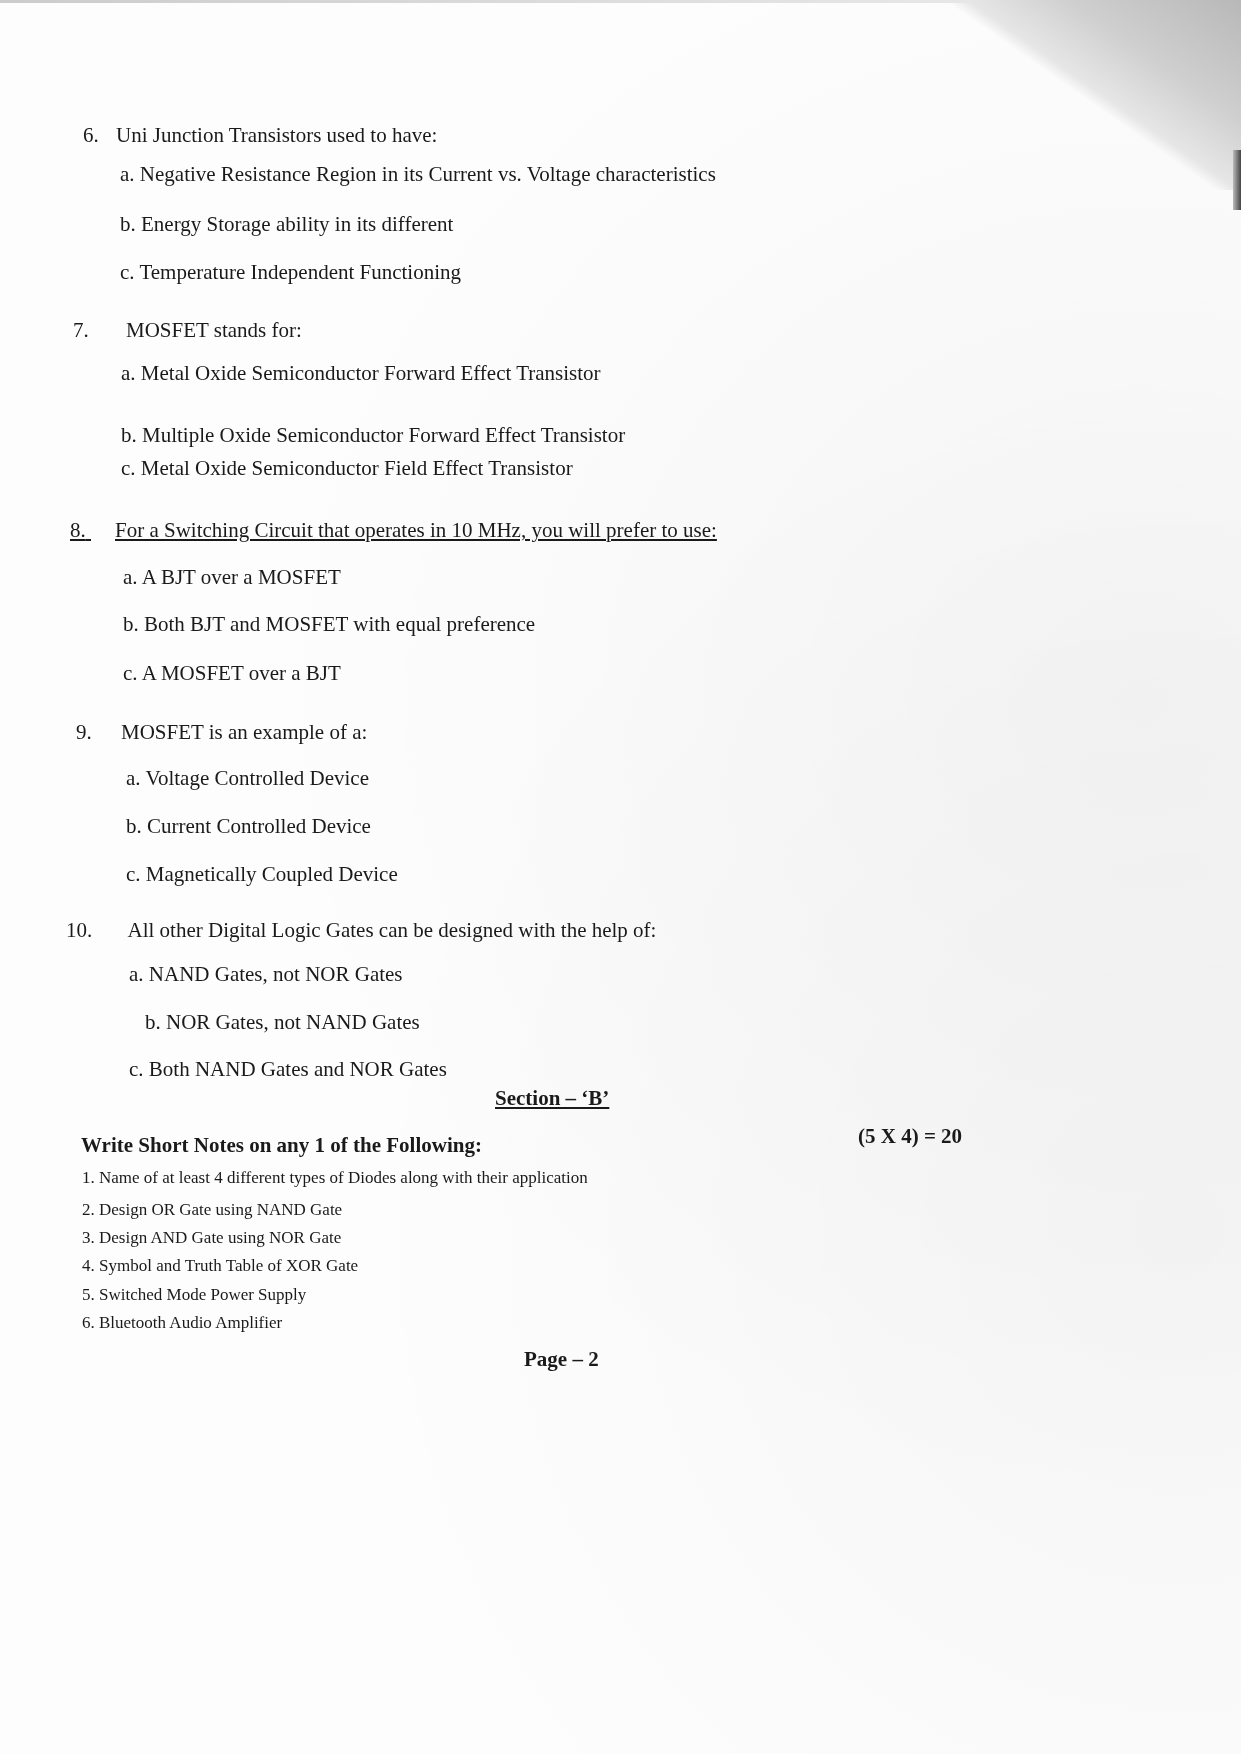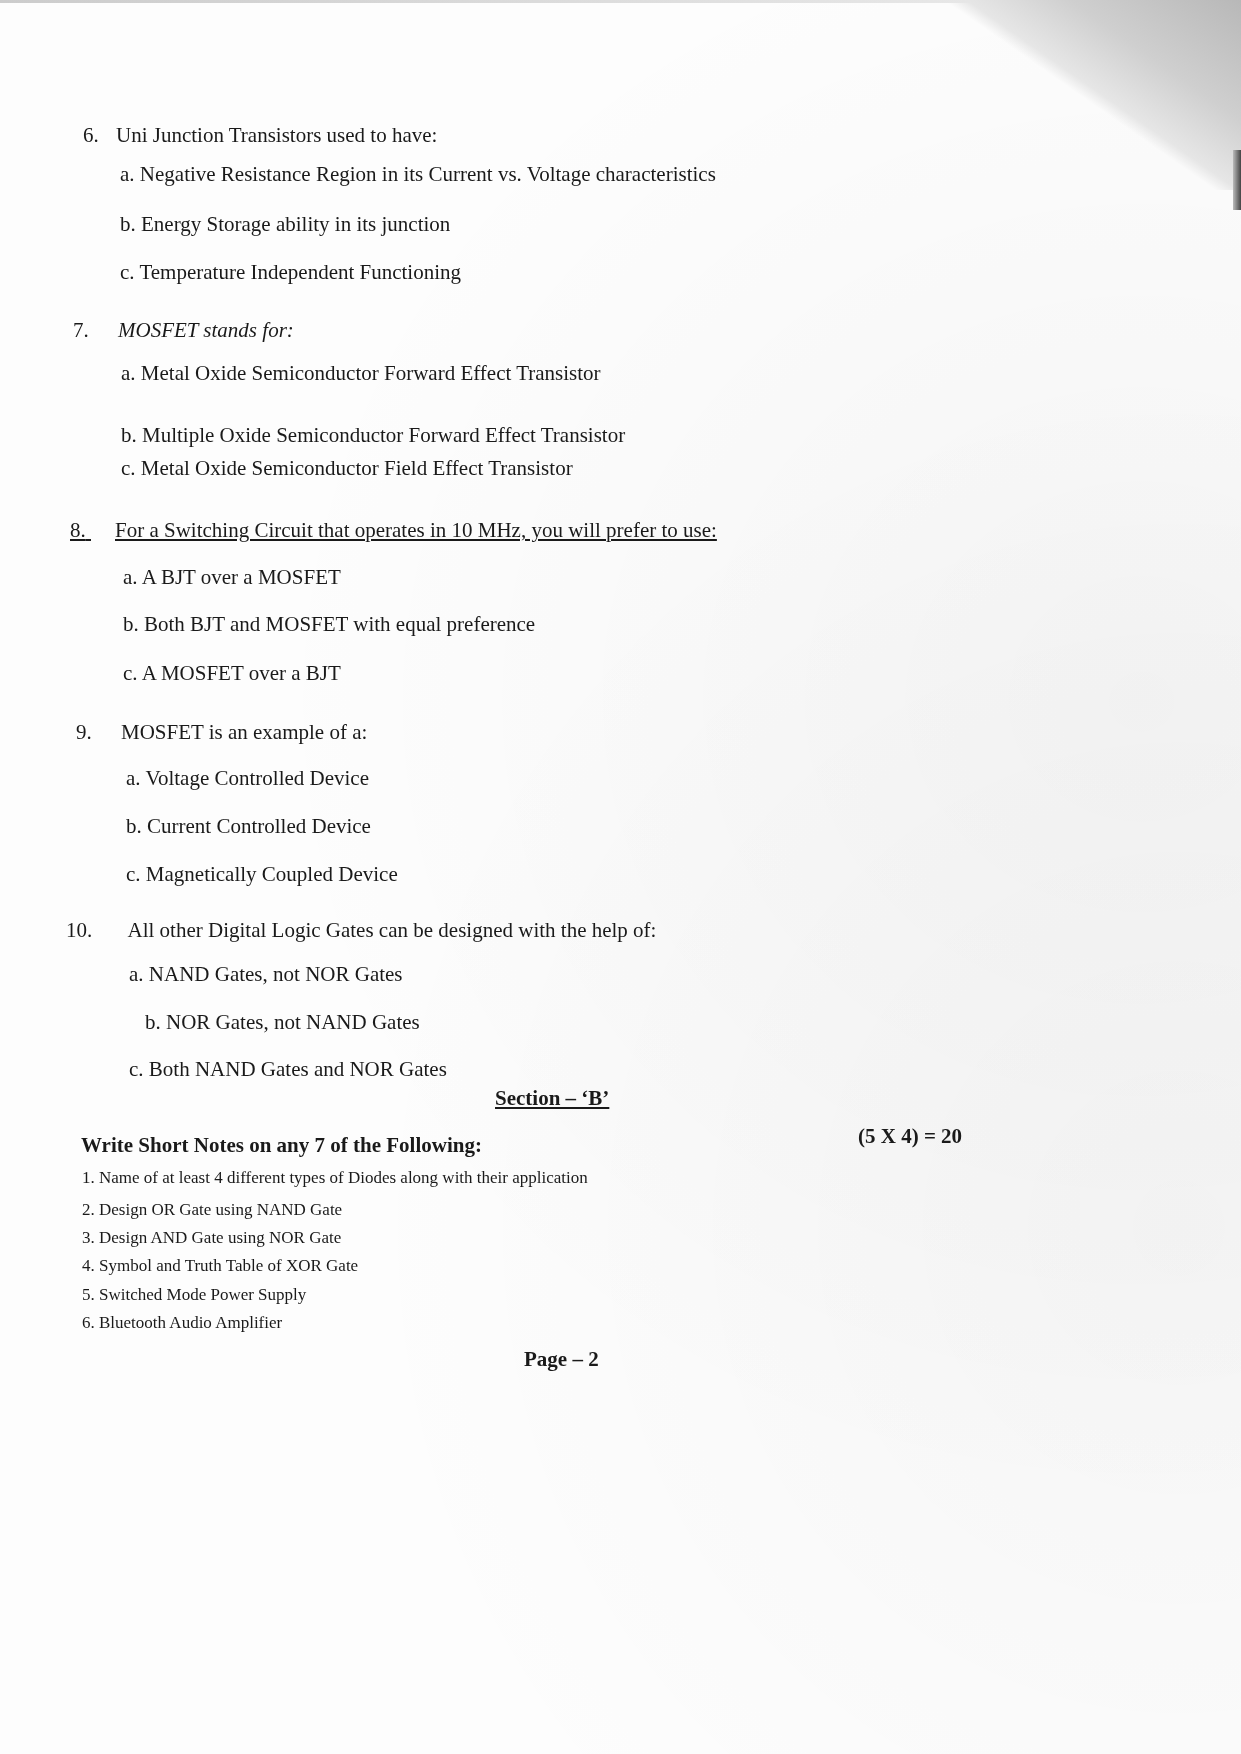--- a/index.html
+++ b/index.html
@@ -46,26 +46,26 @@
 <div class="page-noise"></div>
 <div class="top-edge"></div>
 <div class="fold"></div>
 <div class="right-edge"></div>
 
 <div class="abs q" style="left:83px; top:123px;">
   <span>6.</span>
   <span style="margin-left:12px;">Uni Junction Transistors used to have:</span>
 </div>
 <div class="abs opt" style="left:120px; top:162px;">a. Negative Resistance Region in its Current vs. Voltage characteristics</div>
-<div class="abs opt" style="left:120px; top:212px;">b. Energy Storage ability in its junction</div>
+<div class="abs opt" style="left:120px; top:212px;">b. Energy Storage ability in its different</div>
 <div class="abs opt" style="left:120px; top:260px;text-align:right;">c. Temperature Independent Functioning</div>
 
 <div class="abs q" style="left:73px; top:318px;">
   <span>7.</span>
-  <span style="margin-left:24px;font-style:italic;">MOSFET stands for:</span>
+  <span style="margin-left:32px;">MOSFET stands for:</span>
 </div>
 <div class="abs opt" style="left:121px; top:361px;">a. Metal Oxide Semiconductor Forward Effect Transistor</div>
 <div class="abs opt" style="left:121px; top:423px;">b. Multiple Oxide Semiconductor Forward Effect Transistor</div>
 <div class="abs opt" style="left:121px; top:456px;">c. Metal Oxide Semiconductor Field Effect Transistor</div>
 
 <div class="abs q" style="left:70px; top:518px;text-decoration:underline;">
   <span>8.</span>
   <span style="margin-left:24px;">For a Switching Circuit that operates in 10 MHz, you will prefer to use:</span>
 </div>
 <div class="abs opt" style="left:123px; top:565px;">a. A BJT over a MOSFET</div>
@@ -82,21 +82,21 @@
 
 <div class="abs q" style="left:66px; top:918px;">
   <span>10.</span>
   <span style="margin-left:30px;">All other Digital Logic Gates can be designed with the help of:</span>
 </div>
 <div class="abs opt" style="left:129px; top:962px;">a. NAND Gates, not NOR Gates</div>
 <div class="abs opt" style="left:129px; top:1010px;margin-left:16px;">b. NOR Gates, not NAND Gates</div>
 <div class="abs opt" style="left:129px; top:1057px;">c. Both NAND Gates and NOR Gates</div>
 
 <div class="abs section-title" style="left:495px; top:1086px;">Section – ‘B’</div>
-<div class="abs notes-heading" style="left:81px; top:1133px;">Write Short Notes on any 7 of the Following:</div>
+<div class="abs notes-heading" style="left:81px; top:1133px;">Write Short Notes on any 1 of the Following:</div>
 <div class="abs marks" style="left:858px; top:1124px;">(5 X 4) = 20</div>
 
 <div class="abs note" style="left:82px; top:1168px;">1. Name of at least 4 different types of Diodes along with their application</div>
 <div class="abs note" style="left:82px; top:1200px;">2. Design OR Gate using NAND Gate</div>
 <div class="abs note" style="left:82px; top:1228px;">3. Design AND Gate using NOR Gate</div>
 <div class="abs note" style="left:82px; top:1256px;">4. Symbol and Truth Table of XOR Gate</div>
 <div class="abs note" style="left:82px; top:1285px;">5. Switched Mode Power Supply</div>
 <div class="abs note" style="left:82px; top:1313px;">6. Bluetooth Audio Amplifier</div>
 
 <div class="abs page-num" style="left:524px; top:1336px;margin-top:11px;">Page – 2</div>

